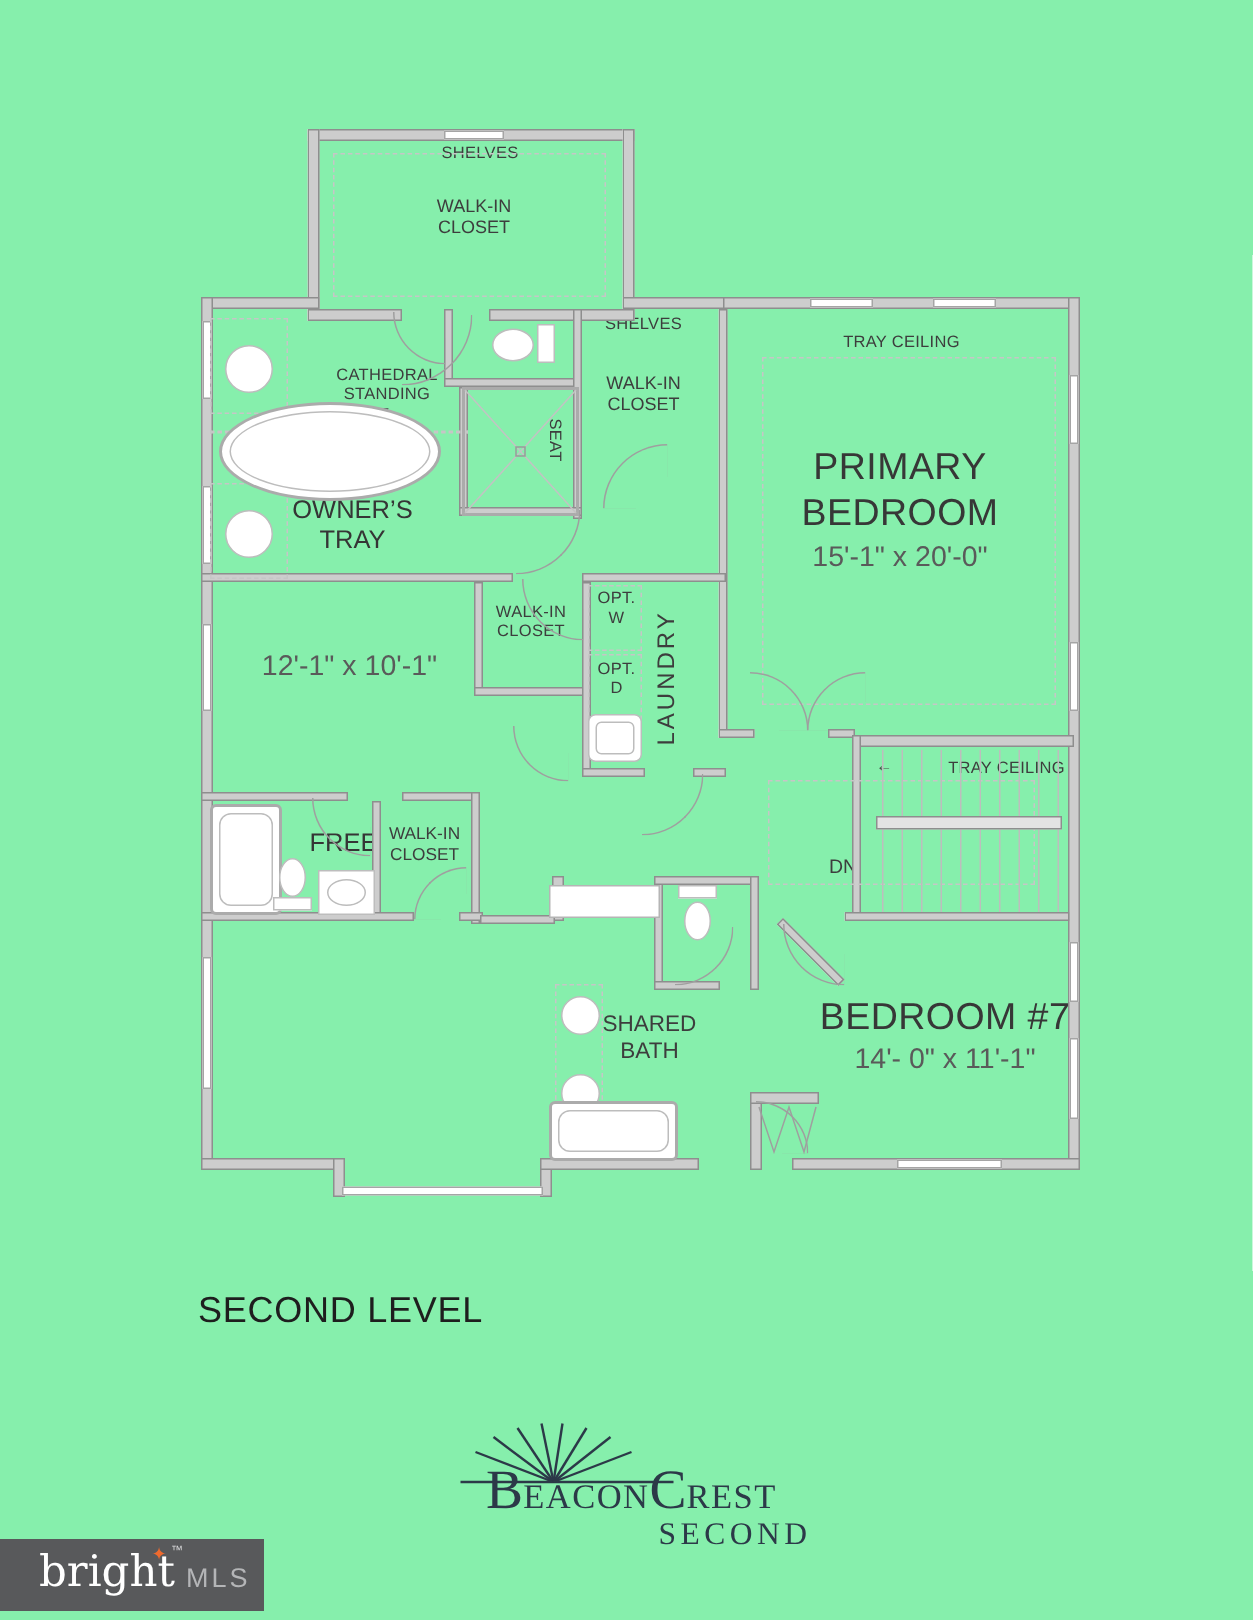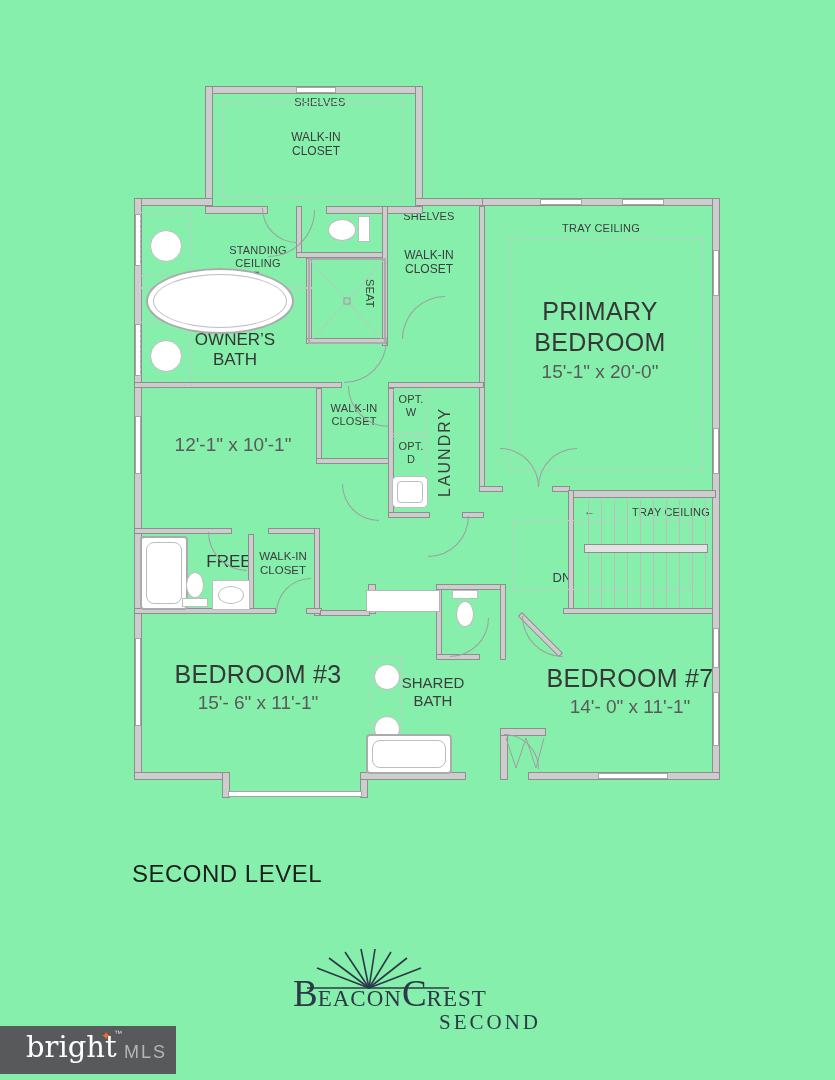--- a/index.html
+++ b/index.html
@@ -21,21 +21,21 @@
   .room-sm{font-size:17px;color:#353535;}
   .room-name{font-size:25px;color:#373737;letter-spacing:.3px;white-space:nowrap;}
   .room-dims{font-size:19px;color:#5a5a5a;margin-top:2px;white-space:nowrap;}
   .vert-ccw{writing-mode:vertical-rl;transform:rotate(180deg);}
   .vert-cw{writing-mode:vertical-rl;}
   .arrow{position:absolute;color:#4a4a4a;font-size:9px;line-height:1;}
   #level-label{position:absolute;left:132px;top:860px;font-size:24px;color:#1e1e1e;letter-spacing:.5px;}
   
   #logo{position:absolute;left:293px;top:948px;width:256px;height:96px;color:#2c3948;}
   #logo-rays{position:absolute;left:10px;top:0px;}
-  #logo-word{position:absolute;left:0;top:24px;width:256px;
+  #logo-word{position:absolute;left:0;top:24px;width:256px;text-align:center;
              font-family:"Liberation Serif",serif;white-space:nowrap;}
   #logo-word .big{font-size:37px;}
   #logo-word .smallcaps{font-size:23px;letter-spacing:1px;}
   #logo-homes{position:absolute;right:8px;top:62px;font-family:"Liberation Serif",serif;
               font-size:21px;letter-spacing:3px;}
   
   #watermark{position:absolute;left:0;top:1026px;width:176px;height:48px;background:#58595b;}
   #wm-brand{position:absolute;left:26px;top:4px;font-family:"DejaVu Serif",serif;
             font-size:29px;color:#ffffff;}
   #wm-star{position:absolute;left:101px;top:3px;font-size:12px;color:#ee6a2e;}
@@ -44,25 +44,25 @@
 </style>
 </head>
 <body>
 
 <div id="stage">
   <div id="plan">
 
     <div class="lbl sm" style="left:282px;top:96px;width:76px;">SHELVES</div>
     <div class="lbl md" style="left:268px;top:130px;width:96px;">WALK-IN CLOSET</div>
 
-    <div class="lbl sm" style="left:210px;top:244px;width:96px;">STANDING CEILING</div>
+    <div class="lbl sm" style="left:210px;top:244px;width:96px;">CATHEDRAL STANDING</div>
     <div class="arrow" style="left:252px;top:270px;">▼</div>
 
     <div class="lbl" style="left:158px;top:284px;width:124px;font-size:10.5px;">FREE STANDING TUB</div>
-    <div class="lbl room-sm" style="left:183px;top:330px;width:104px;">OWNER’S BATH</div>
+    <div class="lbl room-sm" style="left:183px;top:330px;width:104px;">OWNER’S TRAY</div>
 
     <div class="lbl sm vert-cw" style="left:363px;top:262px;height:62px;">SEAT</div>
 
     <div class="lbl sm" style="left:398px;top:210px;width:62px;">SHELVES</div>
     <div class="lbl md" style="left:390px;top:248px;width:78px;">WALK-IN CLOSET</div>
 
     <div class="lbl sm" style="left:556px;top:222px;width:90px;">TRAY CEILING</div>
     <div class="lbl" style="left:502px;top:296px;width:196px;">
       <div class="room-name" style="white-space:normal;line-height:1.25;">PRIMARY BEDROOM</div>
       <div class="room-dims">15'-1" x 20'-0"</div>
@@ -79,24 +79,20 @@
 
     <div class="lbl room-sm" style="left:196px;top:552px;width:66px;">FREE</div>
     <div class="lbl" style="left:252px;top:550px;width:62px;font-size:11.5px;">WALK-IN CLOSET</div>
 
     <div class="lbl sm" style="left:630px;top:506px;width:82px;">TRAY CEILING</div>
     <div class="arrow" style="left:584px;top:506px;font-size:11px;">←</div>
     <div class="lbl" style="left:544px;top:570px;width:36px;font-size:13px;">DN</div>
 
     <div class="lbl sm" style="left:368px;top:593px;width:72px;">SHELVES</div>
 
-    <div class="lbl" style="left:156px;top:660px;width:204px;">
-      <div class="room-name">BEDROOM #3</div>
-      <div class="room-dims">15'- 6" x 11'-1"</div>
-    </div>
 
     <div class="lbl" style="left:394px;top:674px;width:78px;font-size:15px;">SHARED BATH</div>
 
     <div class="lbl" style="left:534px;top:664px;width:192px;">
       <div class="room-name">BEDROOM #7</div>
       <div class="room-dims">14'- 0" x 11'-1"</div>
     </div>
   <div class="wall" style="left: 205px; top: 86px; width: 218px; height: 8px;"></div>
       <div class="wall" style="left: 205px; top: 86px; width: 8px; height: 128px;"></div>
       <div class="wall" style="left: 415px; top: 86px; width: 8px; height: 128px;"></div>

